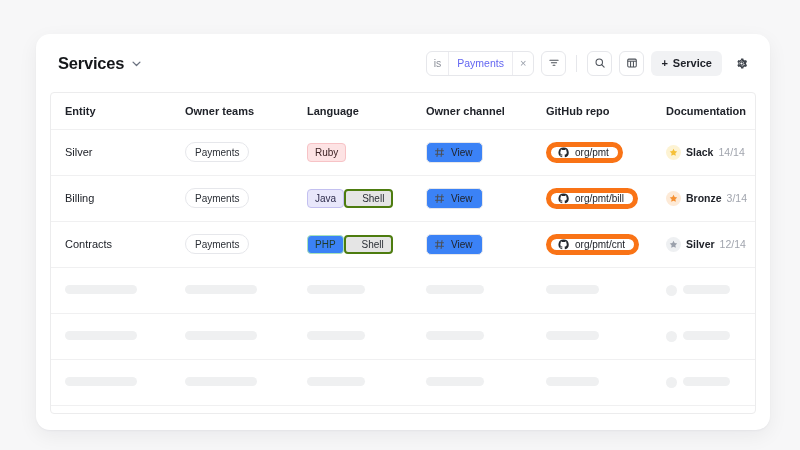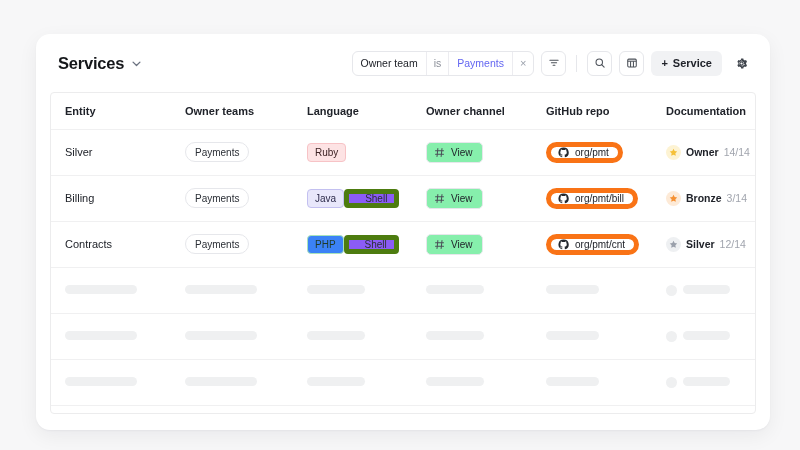--- a/index.html
+++ b/index.html
@@ -192,31 +192,31 @@
     align-items: center;
     height: 19px;
     padding: 0 7px;
     border-radius: 4px;
     font-size: 10px;
     white-space: nowrap;
   }
   .lang.ruby  { background: #fde3e4; border: 1px solid #f7c3c6; color: #3d2325; }
   .lang.java  { background: #e8e7fb; border: 1px solid #c3c0f0; color: #2c2a4a; }
   .lang.php   { background: #3b82f6; border: 1px solid #a9e3bb; color: #1f3a28; }
-  .lang.shell { background: #8b5cf6; border: 5px solid #4d7c0f; color: #2b2f36; padding-left: 16px; }
+  .lang.shell { background: #e5e5e5; border: 2px solid #4d7c0f; color: #2b2f36; padding-left: 16px; }
 
   .btn-cell {
     display: inline-flex;
     align-items: center;
     gap: 6px;
     height: 21px;
     padding: 0 9px 0 7px;
     border: 1px solid #e6e7eb;
     border-radius: 5px;
-    background: #86efac;
+    background: #3b82f6;
     font-size: 10px;
     color: #20232a;
     cursor: pointer;
     white-space: nowrap;
   }
   .repo-cell {
     display: inline-flex;
     align-items: center;
     gap: 6px;
     height: 21px;
@@ -280,21 +280,20 @@
       <span>
         <svg class="chev" viewBox="0 0 16 16" fill="none" stroke="currentColor" stroke-width="1.9" stroke-linecap="round" stroke-linejoin="round">
           <polyline points="3,6 8,11 13,6"></polyline>
         </svg>
       </span>
     </div>
 
     <div class="topbar-right">
 
       <div class="filter-pill">
-        <span class="filter-seg field">Owner team</span>
         <span class="filter-seg op">is</span>
         <span class="filter-seg val">Payments</span>
         <span class="filter-seg close">×</span>
       </div>
 
       <div class="icon-btn">
         <svg width="12" height="12" viewBox="0 0 16 16" fill="none" stroke="currentColor" stroke-width="1.4" stroke-linecap="round">
           <line x1="2.5" y1="4.2" x2="13.5" y2="4.2"></line>
           <line x1="4.5" y1="7.6" x2="11.5" y2="7.6"></line>
           <line x1="6.8" y1="11" x2="9.2" y2="11"></line>
@@ -377,21 +376,21 @@
                   </svg>
                 </span>
                 <span>org/pmt</span>
               </span></td>
             <td><span class="docs-cell">
                 <span class="star-wrap gold">
                   <svg width="9" height="9" viewBox="0 0 16 16" fill="#f5c038">
                     <path d="M8 1.3l2.06 4.17 4.6.67-3.33 3.25.79 4.59L8 11.81l-4.12 2.17.79-4.59L1.34 6.14l4.6-.67z"></path>
                   </svg>
                 </span>
-                <span class="docs-tier">Owner</span>
+                <span class="docs-tier">Slack</span>
                 <span class="docs-count">14/14</span>
               </span></td>
           </tr>
           <tr>
             <td>Billing</td>
             <td><span class="chip">Payments</span></td>
             <td><span class="lang java">Java</span><span class="lang shell">Shell</span></td>
             <td><span class="btn-cell">
                 <span style="display: flex;">
                   <svg width="11" height="11" viewBox="0 0 16 16" fill="none" stroke="#4b5058" stroke-width="1.5" stroke-linecap="round">

